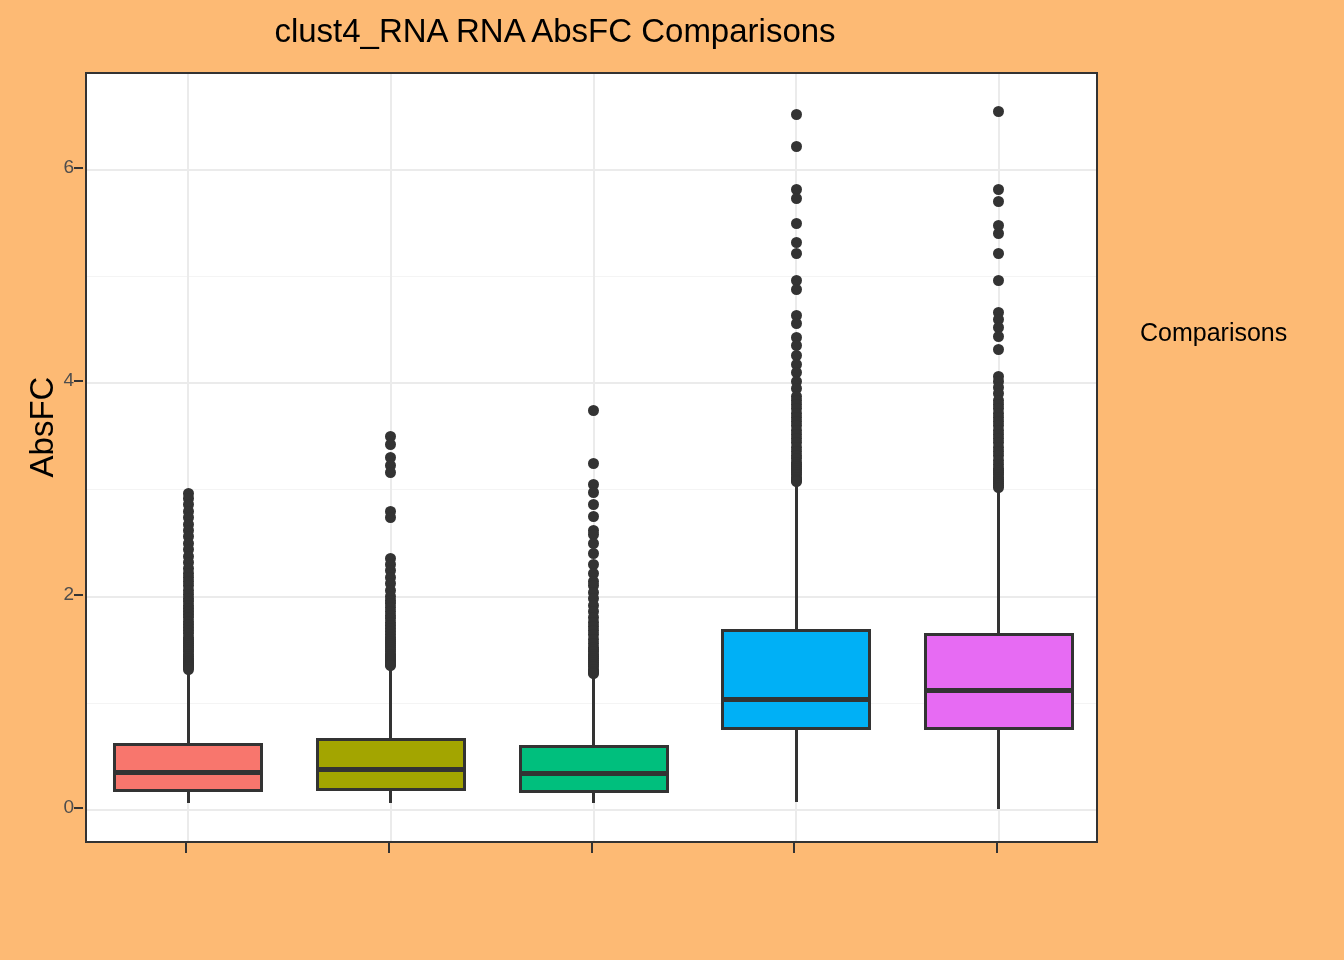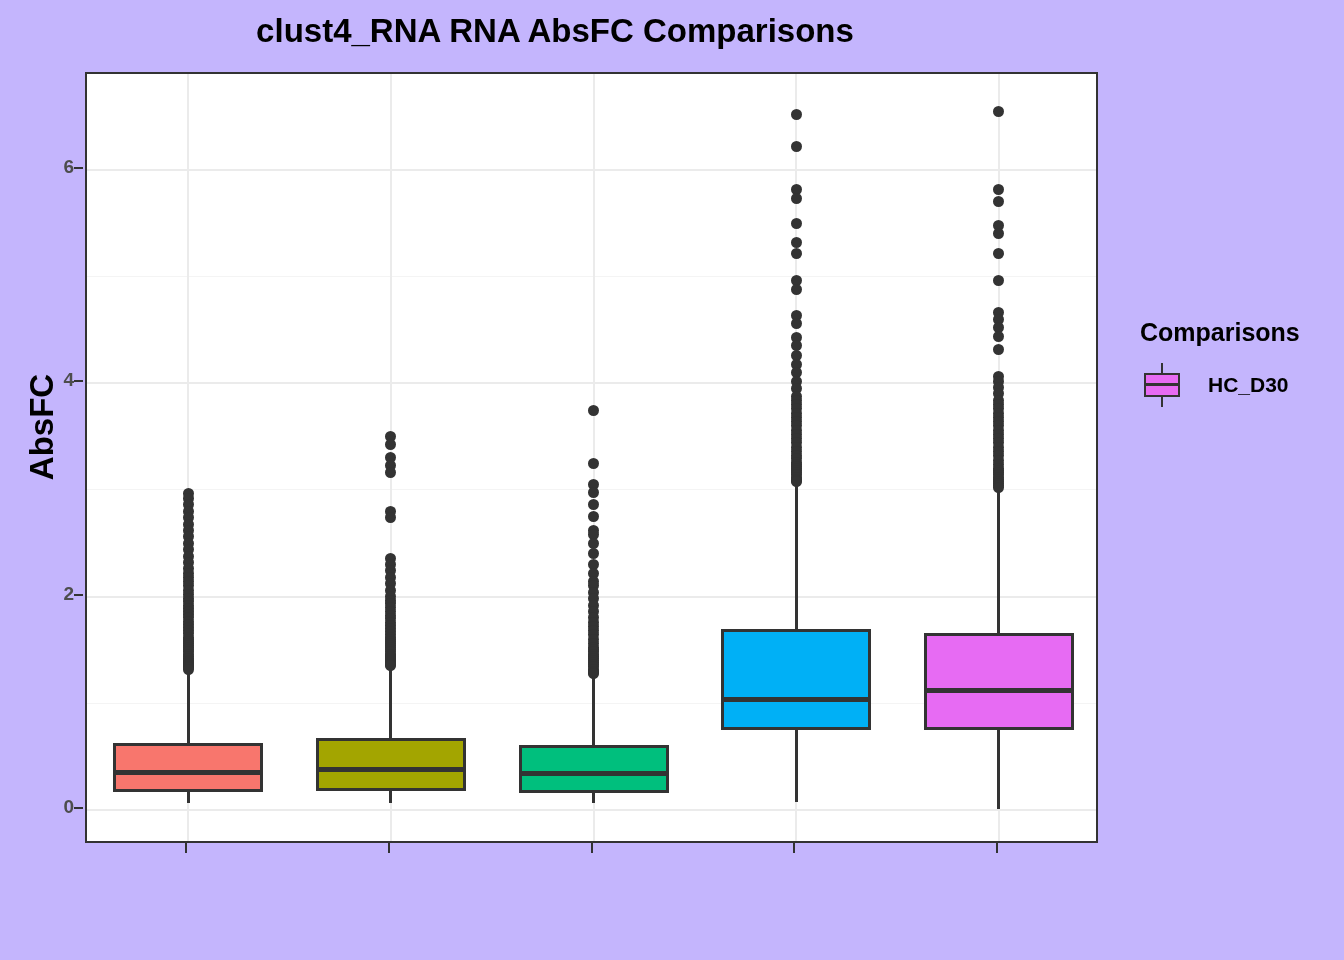--- a/index.html
+++ b/index.html
@@ -1,17 +1,17 @@
 <!DOCTYPE html>
 <html><head>
 <meta charset="utf-8">
 <style>
   html,body{margin:0;padding:0;background:#ffffff;}
   body{width:1344px;height:960px;font-family:"Liberation Sans",sans-serif;overflow:hidden;}
-  #root{position:relative;width:1344px;height:960px;background:#c4b5fd;font-weight:bold;}
+  #root{position:relative;width:1344px;height:960px;background:#fdba74;}
 
   
   #chart-title{
     position:absolute;left:0;top:12px;width:1110px;text-align:center;
     font-size:33px;color:#000000;font-family:"Liberation Sans",sans-serif;
     letter-spacing:0px;white-space:nowrap;
   }
 
   
   #y-axis-title{
@@ -338,28 +338,20 @@
         <div class="outlier" style="left: 906.2px; top: 401.861px;"></div>
         <div class="outlier" style="left: 906.2px; top: 403.994px;"></div>
         <div class="outlier" style="left: 906.2px; top: 406.127px;"></div>
         <div class="outlier" style="left: 906.2px; top: 408.259px;"></div>
       </div>
     </div>
 
   <div id="legend">
     <div id="legend-title">Comparisons</div>
     <div id="legend-items">
-        <div class="legend-row">
-          <div class="legend-key">
-            <div class="lk-vline"></div>
-            <div class="lk-box" style="background: rgb(231, 107, 243);"></div>
-            <div class="lk-med"></div>
-          </div>
-          <span class="legend-label">HC_D30</span>
-        </div>
       </div>
   </div>
 
 <div class="y-tick-mark" style="top: 806.809px;"></div>
     <div class="y-tick-mark" style="top: 593.531px;"></div>
     <div class="y-tick-mark" style="top: 380.253px;"></div>
     <div class="y-tick-mark" style="top: 166.975px;"></div>
     <div class="x-tick-mark" style="left: 185.3px; top: 843px;"></div>
     <div class="x-tick-mark" style="left: 387.9px; top: 843px;"></div>
     <div class="x-tick-mark" style="left: 590.5px; top: 843px;"></div>

